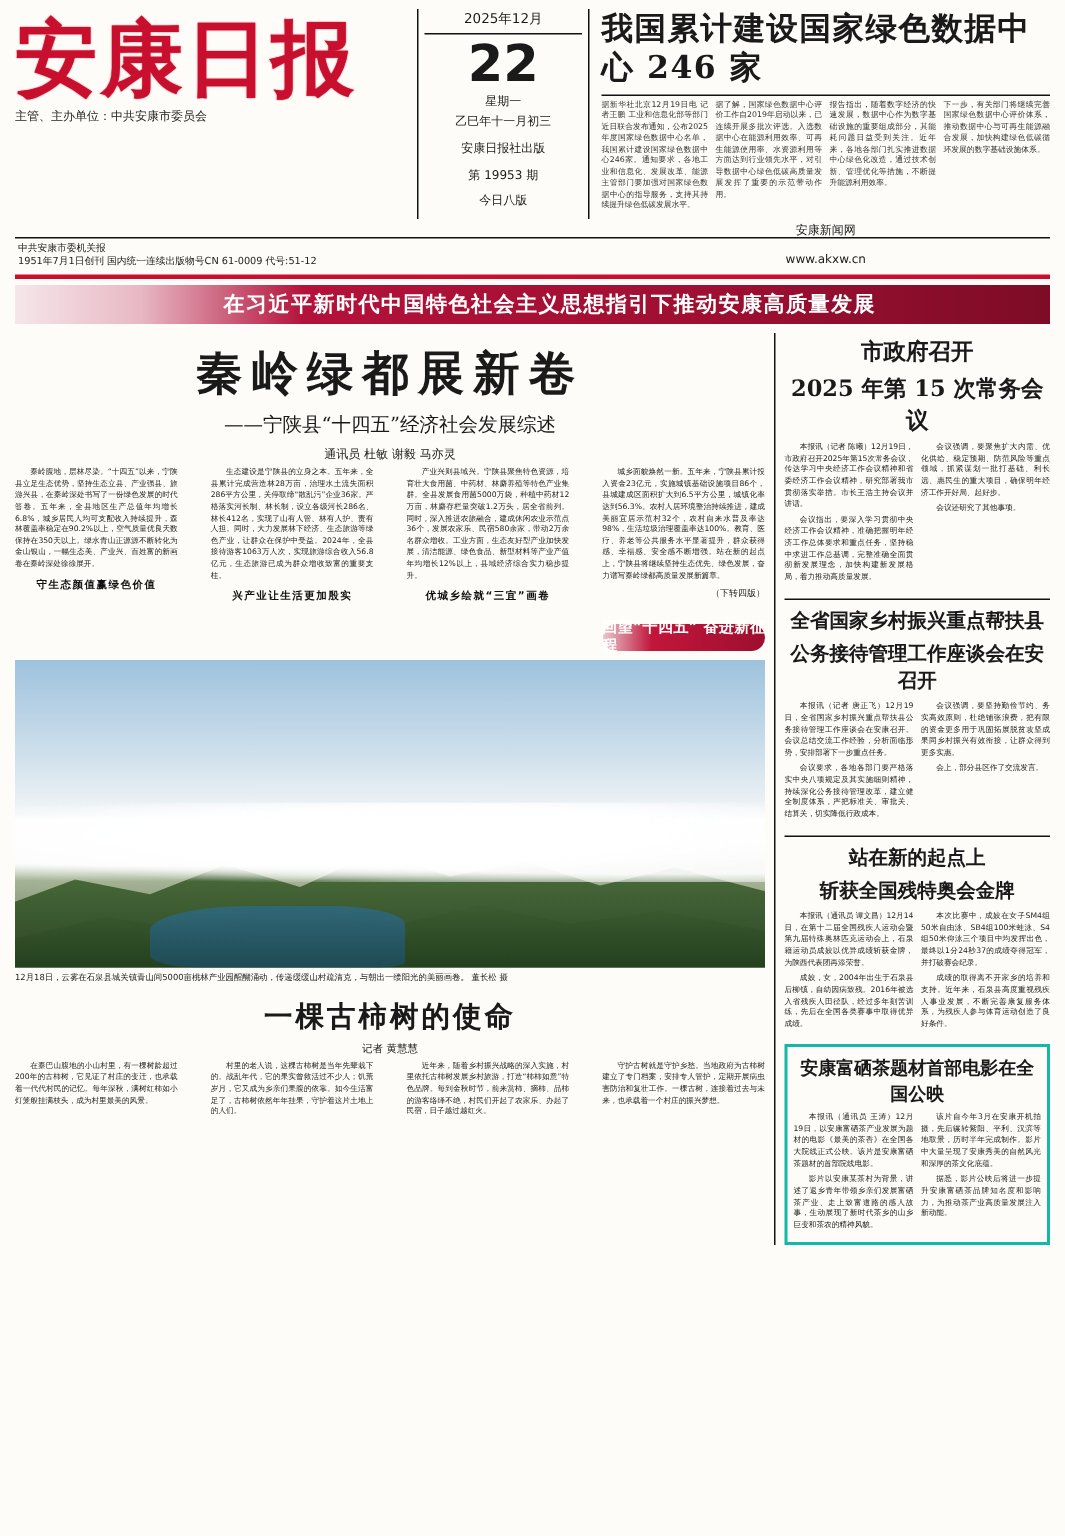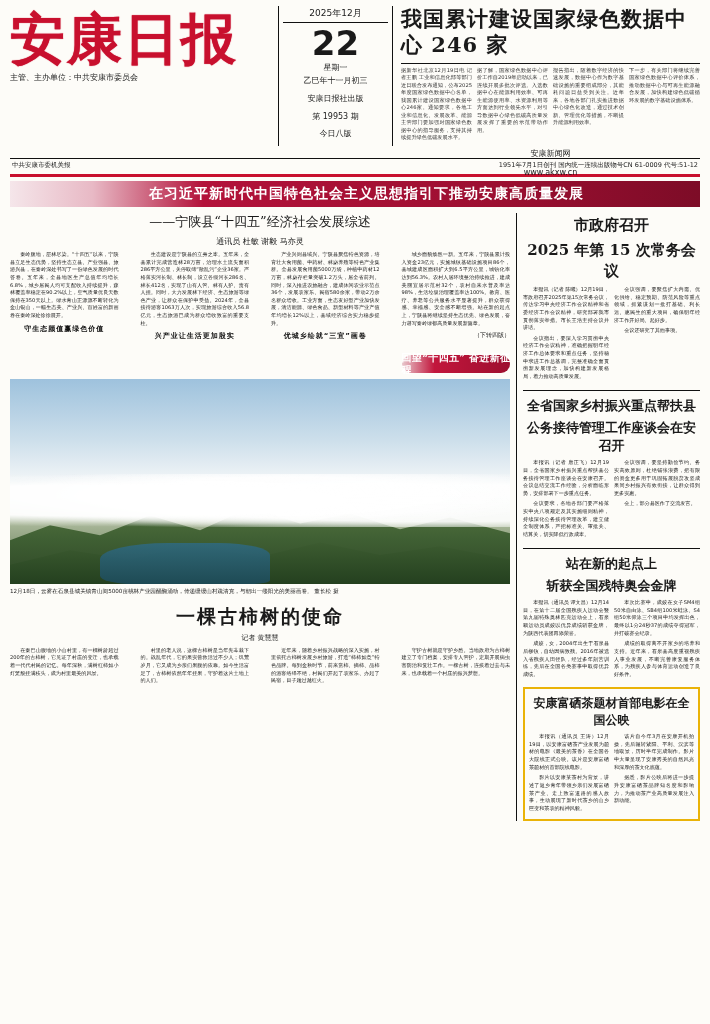--- a/index.html
+++ b/index.html
@@ -42,21 +42,21 @@
     padding-bottom:4px;border-bottom:1px solid #111;
   }
   .mh-cols{display:flex;gap:5px;margin-top:3px;}
   .mh-col{flex:1;font-size:5.2px;line-height:1.45;text-align:justify;color:#333;
     writing-mode:horizontal-tb;}
   .mh-news{font-size:8px;text-align:center;margin-top:6px;line-height:1.6;}
 
   
   .mh-rule{border-top:1px solid #111;margin-top:2px;}
   .mh-rule2{border-top:3px solid #c8102e;margin-top:2px;}
-  .mh-strip{display:flex;justify-content:space-between;font-size:6.5px;padding:2px 2px;}
+  .mh-strip{display:flex;justify-content:space-between;font-size:6.5px;padding:2px 2px;flex-direction:column;}
 
   
   .banner{
     margin-top:4px;height:26px;position:relative;
     background:linear-gradient(90deg,#f5e6ea 0%,#e8b9c5 12%,#b3123a 28%,#9c0f31 70%,#7d0c27 100%);
     display:flex;align-items:center;justify-content:center;padding-left:23px;
   }
   .banner span{color:#fff;font-weight:bold;font-size:14px;letter-spacing:1px;
     font-family:"DejaVu Serif","Liberation Serif",serif;}
 
@@ -106,21 +106,21 @@
 
   
   .r-title{
     font-family:"DejaVu Serif","Liberation Serif",serif;
     font-size:15px;font-weight:bold;text-align:center;line-height:1.4;margin:2px 0 4px;}
   .r-title.small{font-size:13px;}
   .r-cols{display:flex;gap:5px;}
   .r-cols .col{font-size:5.1px;}
   .r-rule{border-top:1px solid #111;margin:6px 0;}
 
-  .redbox{border:2px solid #eab308;padding:4px;margin-top:6px;}
+  .redbox{border:2px solid #14b8a6;padding:4px;margin-top:6px;}
   .redbox .r-title{font-size:12px;}
 
   
   .mini-banner{
     margin-top:16px;height:18px;width:100%;
     background:linear-gradient(90deg,#e8c7cc 0%,#c2163c 30%,#9d0f2f 100%);
     border-radius:14px;display:flex;align-items:center;justify-content:center;gap:4px;color:#fff;}
   .mini-banner b{font-size:10px;font-family:"DejaVu Serif","Liberation Serif",serif;line-height:1.2;}
   .cont-note{font-size:6px;text-align:right;margin-top:2px;}
 </style>
@@ -165,20 +165,21 @@
   </div>
   <div class="mh-rule2"></div>
 
   <div class="banner">
     <span>在习近平新时代中国特色社会主义思想指引下推动安康高质量发展</span>
   </div>
 
   <div class="body-grid">
 
     <div class="left-zone">
+      <div class="hl-title">秦岭绿都展新卷</div>
       <div class="hl-sub">——宁陕县“十四五”经济社会发展综述</div>
       <div class="hl-credit">通讯员 杜敏 谢毅 马亦灵</div>
 
       <div class="cols4">
         <div class="col">
           <p>秦岭腹地，层林尽染。“十四五”以来，宁陕县立足生态优势，坚持生态立县、产业强县、旅游兴县，在秦岭深处书写了一份绿色发展的时代答卷。五年来，全县地区生产总值年均增长6.8%，城乡居民人均可支配收入持续提升，森林覆盖率稳定在90.2%以上，空气质量优良天数保持在350天以上。绿水青山正源源不断转化为金山银山，一幅生态美、产业兴、百姓富的新画卷在秦岭深处徐徐展开。</p>
           <div class="sec-h">守生态颜值赢绿色价值</div>
         </div>
         <div class="col">
           <p>生态建设是宁陕县的立身之本。五年来，全县累计完成营造林28万亩，治理水土流失面积286平方公里，关停取缔“散乱污”企业36家。严格落实河长制、林长制，设立各级河长286名、林长412名，实现了山有人管、林有人护、责有人担。同时，大力发展林下经济、生态旅游等绿色产业，让群众在保护中受益。2024年，全县接待游客1063万人次，实现旅游综合收入56.8亿元，生态旅游已成为群众增收致富的重要支柱。</p>

